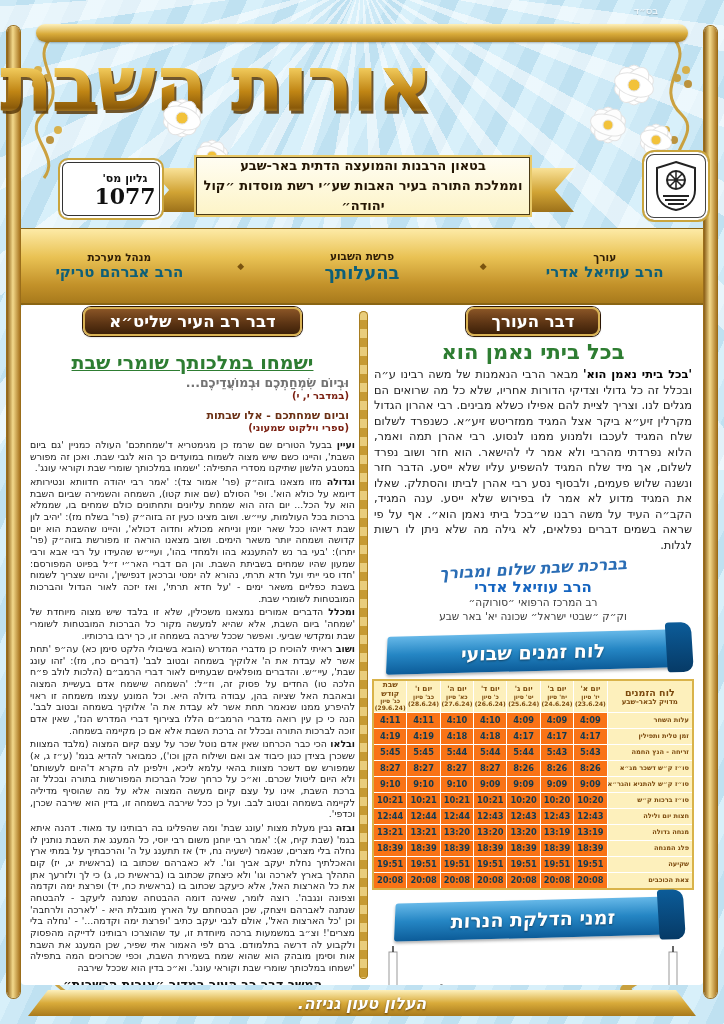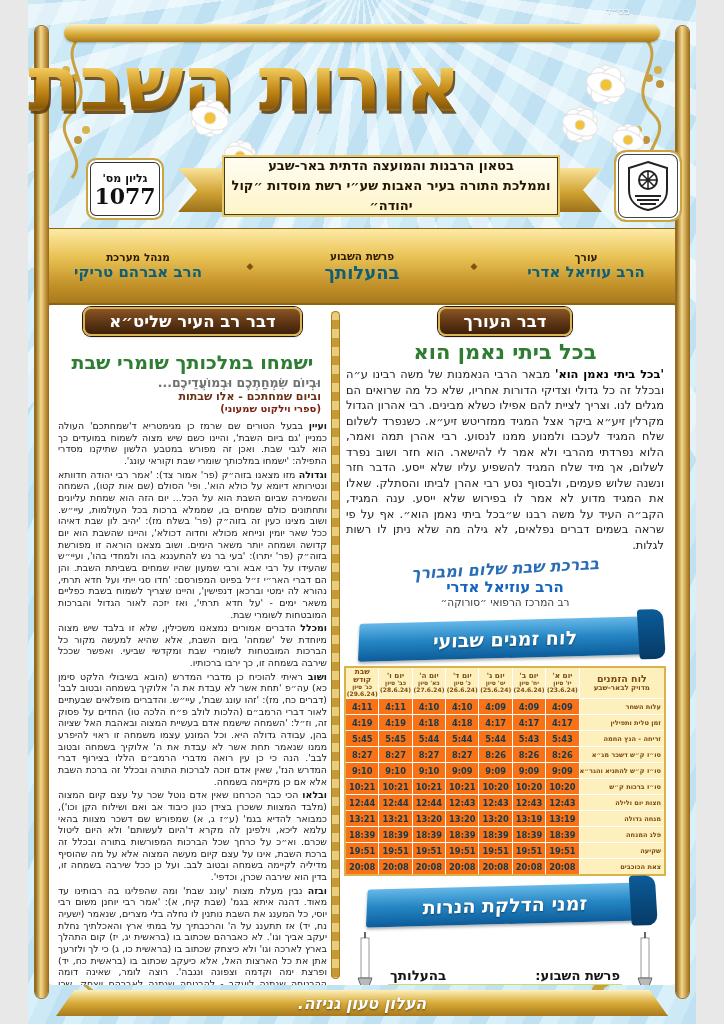--- a/index.html
+++ b/index.html
@@ -1,17 +1,17 @@
 <!DOCTYPE html>
 <html lang="he" dir="rtl"><head>
 <meta charset="utf-8">
 <style>
   html,body{margin:0;padding:0;}
   body{background:#e8e8e8;font-family:"DejaVu Sans",sans-serif;}
-  .page{position:relative;width:668px;height:1024px;margin:0 auto;overflow:hidden;direction:rtl;
+  .page{position:relative;width:724px;height:1024px;margin:0 auto;overflow:hidden;direction:rtl;
     background:repeating-linear-gradient(115deg,#cde9f6 0 16px,#bfe1f1 16px 32px,#d8f0fa 32px 48px);}
   .sunburst{position:absolute;top:0;left:0;right:0;height:470px;pointer-events:none;
     background:repeating-conic-gradient(from -90deg at 50% -4%,rgba(255,255,255,.55) 0 4deg,rgba(255,255,255,0) 4deg 11deg);}
   .side-frame{position:absolute;top:26px;bottom:26px;width:13px;border-radius:7px;
     background:linear-gradient(90deg,#8a5d15,#f3d98b 45%,#a8741f);box-shadow:0 0 0 1px #9a6d1a;}
   .side-frame.left{left:7px;} .side-frame.right{right:7px;}
   .corner-vine{position:absolute;opacity:.9;}
   .topbar{position:absolute;top:24px;left:36px;right:36px;height:18px;border-radius:10px;
     background:linear-gradient(180deg,#fdf0bb,#d9ab3a 55%,#a87a1c);box-shadow:0 1px 2px rgba(0,0,0,.25);}
   .bsd{position:absolute;top:5px;right:66px;font-size:10px;color:#f5fbff;text-shadow:0 1px 1px rgba(0,0,0,.25);}
@@ -26,21 +26,21 @@
   .banner-band{position:absolute;top:168px;left:150px;width:424px;height:44px;
     background:linear-gradient(180deg,#f9e298,#d1a334 55%,#9c711a);
     clip-path:polygon(0 0,4.5% 50%,0 100%,100% 100%,95.5% 50%,100% 0);
     box-shadow:0 2px 3px rgba(0,0,0,.25);}
   .banner-inner{position:absolute;top:157px;left:196px;width:332px;height:56px;
     background:linear-gradient(180deg,#fffdf2,#fdf4c8);border:1px solid #4a3a16;box-shadow:0 0 0 2px #e7c868;
     display:flex;flex-direction:column;justify-content:center;text-align:center;}
   .banner-inner div{font-weight:bold;font-size:13px;color:#241604;line-height:1.55;}
   .issue-badge{position:absolute;top:158px;left:58px;width:74px;height:58px;background:#fff;
     border:2px solid #caa53d;border-radius:10px;box-shadow:inset 0 0 0 2px #fff,inset 0 0 0 3px #333;
-    display:flex;flex-direction:column;align-items:center;justify-content:center;}
+    display:flex;flex-direction:column;align-items:center;justify-content:center;padding-left:28px;}
   .issue-badge .lbl{font-size:11px;font-weight:bold;color:#111;}
   .issue-badge .num{font-size:22px;font-weight:bold;color:#111;font-family:"DejaVu Serif","DejaVu Sans",serif;line-height:1;}
   .logo-box{position:absolute;top:150px;right:14px;width:64px;height:68px;background:#fff;border:2px solid #caa53d;
     border-radius:12px;box-shadow:inset 0 0 0 2px #fff,inset 0 0 0 3px #444;display:flex;align-items:center;justify-content:center;}
   
   .staff{position:absolute;top:228px;left:21px;right:21px;height:74px;
     background:linear-gradient(180deg,#fdeaa6 0%,#e9c254 38%,#c3922a 75%,#a87a1c 100%);
     border-top:1px solid #8a6514;border-bottom:2px solid #8a6514;display:flex;align-items:center;}
   .staff-cell{flex:1;text-align:center;}
   .staff-cell .lbl{font-size:10.5px;color:#2e1d06;font-weight:bold;}
@@ -54,21 +54,21 @@
   .col-editor{width:330px;}
   .col-rav{flex:1;}
   .col-divider{width:9px;margin-top:6px;margin-bottom:6px;border-radius:5px;
     background:repeating-linear-gradient(180deg,#e9cd7c 0 9px,#c69a33 9px 18px);box-shadow:inset 0 0 0 1px #a87d20;}
   .plaque{margin:2px auto 4px auto;width:max-content;padding:3px 24px;border-radius:8px;
     background:linear-gradient(180deg,#8a5526,#5d3514 55%,#3c2008);
     border:2px solid #d9b254;box-shadow:0 0 0 1px #2a1504,0 1px 2px rgba(0,0,0,.3);
     color:#fff;font-weight:bold;font-size:16.5px;}
   .green-title{text-align:center;font-weight:bold;color:#2e7d32;}
   .col-editor .green-title{font-size:21px;margin:2px 0 3px;}
-  .col-rav .green-title{font-size:19px;margin:15px 0 2px;}
+  .col-rav .green-title{font-size:19px;margin:15px 0 2px;text-decoration:underline;}
   .verse{font-weight:bold;color:#737373;font-size:12.5px;margin:2px 6px 0;}
   .verse-src{font-weight:bold;color:#7a1f10;font-size:10px;margin:0 6px 8px;}
   .drash{font-weight:bold;color:#6b3014;font-size:11px;margin:0 6px;}
   .drash-src{font-weight:bold;color:#7a1f10;font-size:10px;margin:0 6px 6px;}
   .editor-body{font-size:11.4px;line-height:1.36;text-align:justify;color:#1c1c1c;margin:2px 2px;}
   .editor-body b{color:#000;}
   .rav-body p{font-size:9.4px;line-height:1.24;text-align:justify;color:#1a1a1a;margin:0 0 2px;}
   .rav-cont{font-weight:bold;font-size:12.5px;color:#111;text-align:center;margin-top:3px;}
   .signature{text-align:center;margin:6px 0 4px;}
   .sig-script{font-style:italic;font-weight:bold;color:#2a6db5;font-size:16px;transform:rotate(-3deg);display:inline-block;
@@ -247,20 +247,21 @@
     <div class="col col-editor">
       <div class="plaque">דבר העורך</div>
       <div class="green-title">בכל ביתי נאמן הוא</div>
       <div class="editor-body">
         <b>'בכל ביתי נאמן הוא'</b><span> מבאר הרבי הנאמנות של משה רבינו ע״ה ובכלל זה כל גדולי וצדיקי הדורות אחריו, שלא כל מה שרואים הם מגלים לנו. וצריך לציית להם אפילו כשלא מבינים. רבי אהרון הגדול מקרלין זיע״א ביקר אצל המגיד ממזריטש זיע״א. כשנפרד לשלום שלח המגיד לעכבו ולמנוע ממנו לנסוע. רבי אהרן תמה ואמר, הלוא נפרדתי מהרבי ולא אמר לי להישאר. הוא חזר ושוב נפרד לשלום, אך מיד שלח המגיד להשפיע עליו שלא ייסע. הדבר חזר ונשנה שלוש פעמים, ולבסוף נסע רבי אהרן לביתו והסתלק. שאלו את המגיד מדוע לא אמר לו בפירוש שלא ייסע. ענה המגיד, הקב״ה העיד על משה רבנו ש״בכל ביתי נאמן הוא״. אף על פי שראה בשמים דברים נפלאים, לא גילה מה שלא ניתן לו רשות לגלות.</span>
       </div>
       <div class="signature">
         <div><span class="sig-script">בברכת שבת שלום ומבורך</span></div>
         <div class="sig-name">הרב עוזיאל אדרי</div>
         <div class="sig-role">רב המרכז הרפואי ״סורוקה״</div>
+        <div class="sig-role">וק״ק ״שבטי ישראל״ שכונה יא' באר שבע</div>
       </div>
 
       <div class="ribbon">
         <span>לוח זמנים שבועי</span>
       </div>
 
       <table class="times">
         <thead>
           <tr id="tt-days">
             <th class="corner-th">
@@ -449,20 +450,21 @@
           </div>
       </div>
     </div>
 
     <div class="col-divider"></div>
 
     <div class="col col-rav">
       <div class="plaque">דבר רב העיר שליט״א</div>
       <div class="green-title">ישמחו במלכותך שומרי שבת</div>
       <div class="verse">וּבְיוֹם שִׂמְחַתְכֶם וּבְמוֹעֲדֵיכֶם...</div>
+      <div class="verse-src">(במדבר י, י)</div>
       <div class="drash">וביום שמחתכם - אלו שבתות</div>
       <div class="drash-src">(ספרי וילקוט שמעוני)</div>
       <div class="rav-body" id="rav-paras">
           <p><b>ועיין</b><span> בבעל הטורים שם שרמז כן מגימטריא ד'שמחתכם' העולה כמניין 'גם ביום השבת', והיינו כשם שיש מצוה לשמוח במועדים כך הוא לגבי שבת. ואכן זה מפורש במטבע הלשון שתיקנו מסדרי התפילה: 'ישמחו במלכותך שומרי שבת וקוראי עונג'.</span></p>
           <p><b>וגדולה</b><span> מזו מצאנו בזוה״ק (פר' אמור צד): 'אמר רבי יהודה חדוותא ונטירותא דיומא על כולא הוא'. ופי' הסולם (שם אות קטו), השמחה והשמירה שביום השבת הוא על הכל... יום הזה הוא שמחת עליונים ותחתונים כולם שמחים בו, שממלא ברכות בכל העולמות, עיי״ש. ושוב מצינו כעין זה בזוה״ק (פר' בשלח מז): 'יהיב לון שבת דאיהו ככל שאר יומין ונייחא מכולא וחדוה דכולא', והיינו שהשבת הוא יום קדושה ושמחה יותר משאר הימים. ושוב מצאנו הוראה זו מפורשת בזוה״ק (פר' יתרו): 'בעי בר נש להתענגא בהו ולמחדי בהו', ועיי״ש שהעידו על רבי אבא ורבי שמעון שהיו שמחים בשביתת השבת. והן הם דברי האר״י ז״ל בפיוט המפורסם: 'חדו סגי ייתי ועל חדא תרתי, נהורא לה ימטי וברכאן דנפישין', והיינו שצריך לשמוח בשבת כפליים משאר ימים - 'על חדא תרתי', ואז יזכה לאור הגדול והברכות המובטחות לשומרי שבת.</span></p>
           <p><b>ומכלל</b><span> הדברים אמורים נמצאנו משכילין, שלא זו בלבד שיש מצוה מיוחדת של 'שמחה' ביום השבת, אלא שהיא למעשה מקור כל הברכות המובטחות לשומרי שבת ומקדשי שביעי. ואפשר שככל שירבה בשמחה זו, כך ירבו ברכותיו.</span></p>
           <p><b>ושוב</b><span> ראיתי להוכיח כן מדברי המדרש (הובא בשיבולי הלקט סימן כא) עה״פ 'תחת אשר לא עבדת את ה' אלוקיך בשמחה ובטוב לבב' (דברים כח, מז): 'זהו עונג שבת', עיי״ש. והדברים מופלאים שבעתיים לאור דברי הרמב״ם (הלכות לולב פ״ח הלכה טו) החדים על פסוק זה, וז״ל: 'השמחה שישמח אדם בעשיית המצוה ובאהבת האל שציוה בהן, עבודה גדולה היא. וכל המונע עצמו משמחה זו ראוי להיפרע ממנו שנאמר תחת אשר לא עבדת את ה' אלוקיך בשמחה ובטוב לבב'. הנה כי כן עין רואה מדברי הרמב״ם הללו בצירוף דברי המדרש הנז', שאין אדם זוכה לברכות התורה ובכלל זה ברכת השבת אלא אם כן מקיימה בשמחה.</span></p>
           <p><b>ובלאו</b><span> הכי כבר הכרחנו שאין אדם נוטל שכר על עצם קיום המצוה (מלבד המצוות ששכרן בצידן כגון כיבוד אב ואם ושילוח הקן וכו'), כמבואר להדיא בגמ' (ע״ז ג, א) שמפורש שם דשכר מצוות בהאי עלמא ליכא, וילפינן לה מקרא ד'היום לעשותם' ולא היום ליטול שכרם. וא״כ על כרחך שכל הברכות המפורשות בתורה ובכלל זה ברכת השבת, אינו על עצם קיום מעשה המצוה אלא על מה שהוסיף מדיליה לקיימה בשמחה ובטוב לבב. ועל כן ככל שירבה בשמחה זו, בדין הוא שירבה שכרן, וכדפי'.</span></p>
           <p><b>ובזה</b><span> נבין מעלת מצות 'עונג שבת' ומה שהפליגו בה רבותינו עד מאוד. דהנה איתא בגמ' (שבת קיח, א): 'אמר רבי יוחנן משום רבי יוסי, כל המענג את השבת נותנין לו נחלה בלי מצרים, שנאמר (ישעיה נח, יד) אז תתענג על ה' והרכבתיך על במתי ארץ והאכלתיך נחלת יעקב אביך וגו'. לא כאברהם שכתוב בו (בראשית יג, יז) קום התהלך בארץ לארכה וגו' ולא כיצחק שכתוב בו (בראשית כו, ג) כי לך ולזרעך אתן את כל הארצות האל, אלא כיעקב שכתוב בו (בראשית כח, יד) ופרצת ימה וקדמה וצפונה ונגבה'. רוצה לומר, שאינה דומה ההבטחה שנתנה ליעקב - להבטחה שנתנה לאברהם ויצחק, שכן הבטחתם על הארץ מוגבלת היא - 'לארכה ולרחבה' וכן 'כל הארצות האל', אולם לגבי יעקב כתיב 'ופרצת ימה וקדמה...' - 'נחלה בלי מצרים'! וצ״ב במשמעות ברכה מיוחדת זו, עד שהוצרכו רבותינו לדייקה מהפסוק ולקבוע לה דרשה בתלמודם. ברם לפי האמור אתי שפיר, שכן המענג את השבת אות וסימן מובהק הוא שהוא שמח בשמירת השבת, וכפי שכרוכים המה בתפילה 'ישמחו במלכותך שומרי שבת וקוראי עונג'. וא״כ בדין הוא שככל שירבה</span></p>
         </div>

